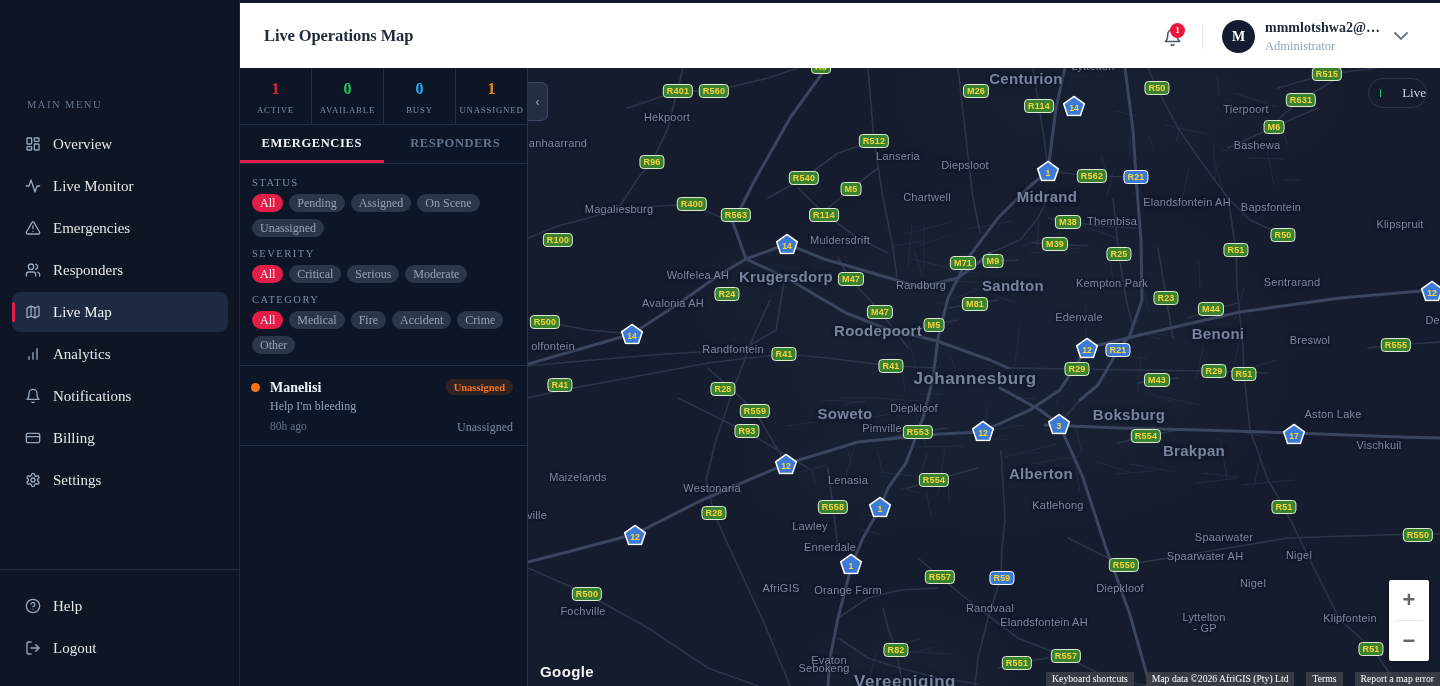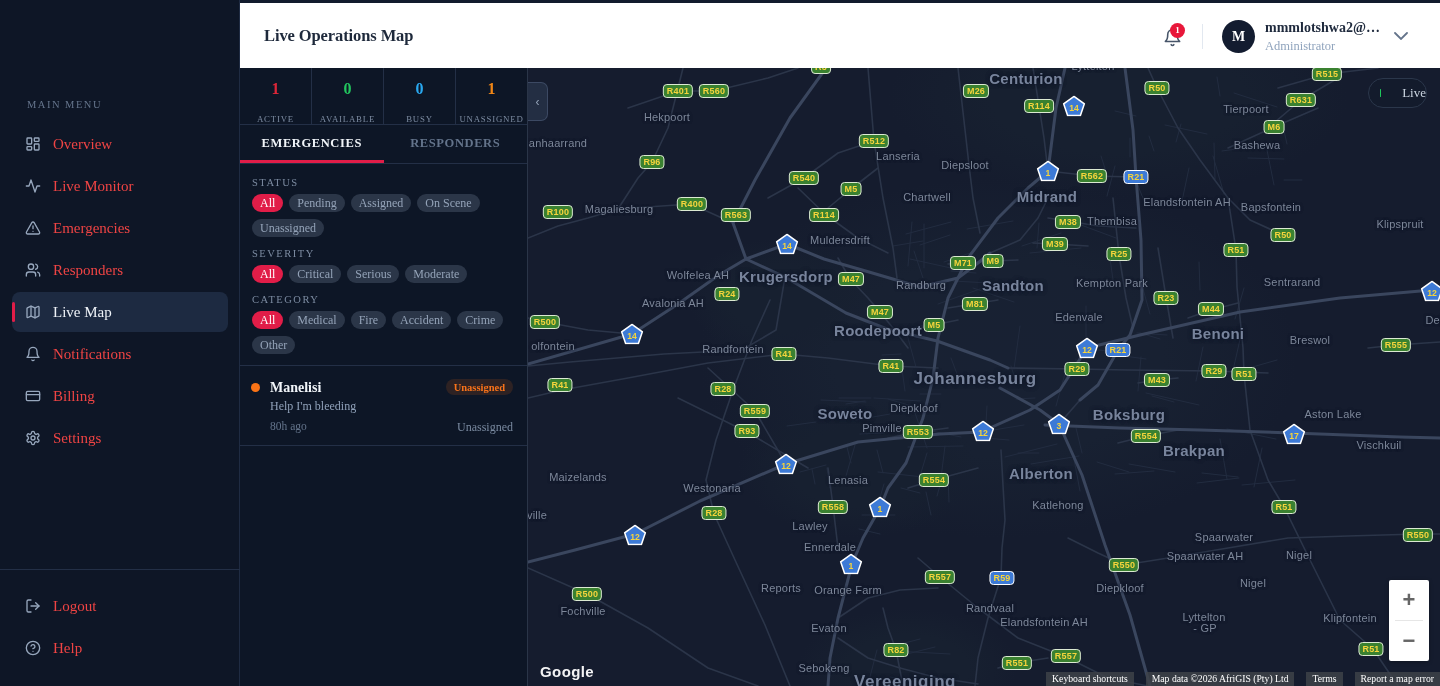--- a/index.html
+++ b/index.html
@@ -26,21 +26,21 @@
 .glogo{position:absolute;left:12px;top:595px;color:#fff;font-family:"Liberation Sans",sans-serif;font-size:15px;font-weight:bold;letter-spacing:.4px;opacity:.95}
 .attrib{position:absolute;right:0;bottom:0;height:14px;display:flex;font-family:Liberation Serif, serif;font-size:9.7px;color:#fff}
 .attrib div{background:rgba(64,67,73,.82);padding:1px 6px 0;white-space:nowrap}
 .attrib div+div{margin-left:12px}
 
 .panel{position:absolute;left:240px;top:68px;width:288px;height:618px;background:#0d1626;border-right:1px solid #2a3548}
 .stats{display:flex;height:57px;border-bottom:1px solid #232f46}
 .stats .cell{flex:1;text-align:center;padding-top:13px;border-right:1px solid #232f46}
 .stats .cell:last-child{border-right:none}
 .stats .num{font-size:16px;font-weight:bold;line-height:16px}
-.stats .lbl{font-size:8.8px;color:#7c8ba1;letter-spacing:.8px;margin-top:17px}
+.stats .lbl{font-size:8.8px;color:#7c8ba1;letter-spacing:.8px;margin-top:8px}
 .tabs{display:flex;height:39px;border-bottom:1px solid #232f46;position:relative}
 .tab{flex:1;text-align:center;font-size:12.5px;font-weight:bold;letter-spacing:.6px;color:#64748b;padding-top:11px}
 .tab.on{color:#f1f5f9;border-bottom:3px solid #e11d48}
 .filters{padding:11px 12px 0}
 .flbl{font-size:10.5px;color:#7c8ba1;letter-spacing:1.5px;margin:2px 0 6px}
 .pills{display:flex;flex-wrap:wrap;gap:7px 6px;margin-bottom:11px}
 .pill{font-size:12px;color:#94a3b8;background:#2b3648;border-radius:10px;padding:2px 8px;line-height:14px}
 .pill.on{background:#e11d48;color:#fff}
 .eitem{border-top:1px solid #232f46;border-bottom:1px solid #232f46;margin-top:3px;padding:12px 14px 10px;position:relative}
 .eitem .dot{position:absolute;left:11px;top:17px;width:9px;height:9px;border-radius:50%;background:#f97316}
@@ -64,21 +64,21 @@
 .lgsub{position:absolute;left:20px;top:63px;font-size:13px;font-weight:bold;color:#b3bfd2}
 .cross{position:absolute;left:29px;top:10px;width:44px;height:46px}
 .cross .v{position:absolute;left:17px;top:0;width:12px;height:46px;background:#ed1c2a;border-radius:6px}
 .cross .h{position:absolute;left:0;top:17px;width:44px;height:12px;background:#ed1c2a;border-radius:6px}
 .cross .d{position:absolute;left:17.5px;top:17.5px;width:12.5px;height:12.5px;background:#70101e;border-radius:58% 20% 58% 20%}
 .lgname{position:absolute;left:76px;top:24px;font-family:"Liberation Sans",sans-serif;font-weight:bold;font-size:19px;color:#f4f7fa;letter-spacing:-.8px;transform:scaleX(.88);transform-origin:left}
 .lg24{position:absolute;left:151px;top:20px;font-family:"Liberation Sans",sans-serif;font-size:25px;color:#93a0b3;letter-spacing:-1px}
 .lg24 sub{font-size:9px}
 .mmenu{position:absolute;left:27px;top:99px;font-size:10.5px;color:#64748b;letter-spacing:1.5px}
 nav{position:absolute;left:12px;top:124px;width:216px}
-.ni{position:relative;height:40px;margin-bottom:2px;border-radius:8px;display:flex;align-items:center;padding-left:13px;gap:12px;color:#ef4444;font-size:15px}
+.ni{position:relative;height:40px;margin-bottom:2px;border-radius:8px;display:flex;align-items:center;padding-left:13px;gap:12px;color:#e5e5e5;font-size:15px}
 .ni svg{flex:none;color:#97a7bd}
 .ni.on{background:#1d2a41;color:#eef2f7}
 .ni.on::before{content:"";position:absolute;left:0;top:10px;width:3px;height:20px;background:#e11d48;border-radius:2px}
 .bnav{position:absolute;left:12px;top:586px;width:216px}
 .bsep{position:absolute;left:0;top:569px;width:240px;height:1px;background:#232f46}
 </style>
 </head>
 <body>
 <div class="map" id="map">
 <svg class="roads" width="912" height="618" viewBox="0 0 912 618">
@@ -318,25 +318,25 @@
 <span class="t" style="left:302px;top:479px">Ennerdale</span>
 <span class="t" style="left:696px;top:469px">Spaarwater</span>
 <span class="t" style="left:677px;top:488px">Spaarwater AH</span>
 <span class="t" style="left:771px;top:487px">Nigel</span>
 <span class="t" style="left:725px;top:515px">Nigel</span>
 <span class="t" style="left:592px;top:520px">Diepkloof</span>
 <span class="t" style="left:676px;top:549px">Lyttelton</span>
 <span class="t" style="left:677px;top:560px">- GP</span>
 <span class="t" style="left:822px;top:550px">Klipfontein</span>
 <span class="t" style="left:320px;top:522px">Orange Farm</span>
-<span class="t" style="left:253px;top:520px">Reports</span>
+<span class="t" style="left:253px;top:520px">AfriGIS</span>
 <span class="t" style="left:55px;top:543px">Fochville</span>
 <span class="t" style="left:462px;top:540px">Randvaal</span>
 <span class="t" style="left:516px;top:554px">Elandsfontein AH</span>
-<span class="t" style="left:301px;top:560px">Evaton</span>
+<span class="t" style="left:301px;top:592px">Evaton</span>
 <span class="t" style="left:296px;top:600px">Sebokeng</span>
 <span class="t" style="left:906px;top:252px">Del</span>
 <span class="c" style="left:498px;top:10px">Centurion</span>
 <span class="c" style="left:519px;top:128px">Midrand</span>
 <span class="c" style="left:258px;top:208px">Krugersdorp</span>
 <span class="c" style="left:485px;top:217px">Sandton</span>
 <span class="c" style="left:350px;top:262px">Roodepoort</span>
 <span class="c" style="left:690px;top:265px">Benoni</span>
 <span class="c" style="left:317px;top:345px">Soweto</span>
 <span class="c" style="left:601px;top:346px">Boksburg</span>
@@ -356,21 +356,21 @@
 <span class="bd" style="left:346px;top:73px">R512</span>
 <span class="bd" style="left:124px;top:94px">R96</span>
 <span class="bd" style="left:276px;top:110px">R540</span>
 <span class="bd" style="left:323px;top:121px">M5</span>
 <span class="bd" style="left:564px;top:108px">R562</span>
 <span class="bd" style="left:164px;top:136px">R400</span>
 <span class="bd" style="left:208px;top:147px">R563</span>
 <span class="bd" style="left:296px;top:147px">R114</span>
 <span class="bd" style="left:540px;top:154px">M38</span>
 <span class="bd" style="left:527px;top:176px">M39</span>
-<span class="bd" style="left:30px;top:144px">R100</span>
+<span class="bd" style="left:30px;top:172px">R100</span>
 <span class="bd" style="left:591px;top:186px">R25</span>
 <span class="bd" style="left:708px;top:182px">R51</span>
 <span class="bd" style="left:755px;top:167px">R50</span>
 <span class="bd" style="left:435px;top:195px">M71</span>
 <span class="bd" style="left:465px;top:193px">M9</span>
 <span class="bd" style="left:323px;top:211px">M47</span>
 <span class="bd" style="left:199px;top:226px">R24</span>
 <span class="bd" style="left:447px;top:236px">M81</span>
 <span class="bd" style="left:638px;top:230px">R23</span>
 <span class="bd" style="left:683px;top:241px">M44</span>
@@ -586,20 +586,28 @@
 <div class="ni on">
         <svg width="16" height="16" viewBox="0 0 24 24" fill="none" stroke="currentColor" stroke-width="2" stroke-linecap="round" stroke-linejoin="round">
           <path d="M14.106 5.553a2 2 0 0 0 1.788 0l3.659-1.83A1 1 0 0 1 21 4.619v12.764a1 1 0 0 1-.553.894l-4.553 2.277a2 2 0 0 1-1.788 0l-4.212-2.106a2 2 0 0 0-1.788 0l-3.659 1.83A1 1 0 0 1 3 19.381V6.618a1 1 0 0 1 .553-.894l4.553-2.277a2 2 0 0 1 1.788 0z"></path>
           <path d="M15 5.764v15"></path>
           <path d="M9 3.236v15"></path>
         </svg>
         <span>Live Map</span>
       </div>
 <div class="ni">
         <svg width="16" height="16" viewBox="0 0 24 24" fill="none" stroke="currentColor" stroke-width="2" stroke-linecap="round" stroke-linejoin="round">
+          <line x1="12" y1="20" x2="12" y2="10"></line>
+          <line x1="18" y1="20" x2="18" y2="4"></line>
+          <line x1="6" y1="20" x2="6" y2="16"></line>
+        </svg>
+        <span>Analytics</span>
+      </div>
+<div class="ni">
+        <svg width="16" height="16" viewBox="0 0 24 24" fill="none" stroke="currentColor" stroke-width="2" stroke-linecap="round" stroke-linejoin="round">
           <path d="M6 8a6 6 0 0 1 12 0c0 7 3 9 3 9H3s3-2 3-9"></path>
           <path d="M10.3 21a1.94 1.94 0 0 0 3.4 0"></path>
         </svg>
         <span>Notifications</span>
       </div>
 <div class="ni">
         <svg width="16" height="16" viewBox="0 0 24 24" fill="none" stroke="currentColor" stroke-width="2" stroke-linecap="round" stroke-linejoin="round">
           <rect x="2" y="5" width="20" height="14" rx="2"></rect>
           <line x1="2" y1="10" x2="22" y2="10"></line>
         </svg>
@@ -610,28 +618,28 @@
           <path d="M12.22 2h-.44a2 2 0 0 0-2 2v.18a2 2 0 0 1-1 1.73l-.43.25a2 2 0 0 1-2 0l-.15-.08a2 2 0 0 0-2.73.73l-.22.38a2 2 0 0 0 .73 2.73l.15.1a2 2 0 0 1 1 1.72v.51a2 2 0 0 1-1 1.74l-.15.09a2 2 0 0 0-.73 2.73l.22.38a2 2 0 0 0 2.73.73l.15-.08a2 2 0 0 1 2 0l.43.25a2 2 0 0 1 1 1.73V20a2 2 0 0 0 2 2h.44a2 2 0 0 0 2-2v-.18a2 2 0 0 1 1-1.73l.43-.25a2 2 0 0 1 2 0l.15.08a2 2 0 0 0 2.73-.73l.22-.39a2 2 0 0 0-.73-2.73l-.15-.08a2 2 0 0 1-1-1.74v-.5a2 2 0 0 1 1-1.74l.15-.09a2 2 0 0 0 .73-2.73l-.22-.38a2 2 0 0 0-2.73-.73l-.15.08a2 2 0 0 1-2 0l-.43-.25a2 2 0 0 1-1-1.73V4a2 2 0 0 0-2-2z"></path>
           <circle cx="12" cy="12" r="3"></circle>
         </svg>
         <span>Settings</span>
       </div>
 </nav>
 <div class="bsep"></div>
 <div class="bnav">
 <div class="ni">
         <svg width="16" height="16" viewBox="0 0 24 24" fill="none" stroke="currentColor" stroke-width="2" stroke-linecap="round" stroke-linejoin="round">
+          <circle cx="12" cy="12" r="10"></circle>
+          <path d="M9.09 9a3 3 0 0 1 5.83 1c0 2-3 3-3 3"></path>
+          <line x1="12" y1="17" x2="12.01" y2="17"></line>
+        </svg>
+        <span>Help</span>
+      </div>
+<div class="ni">
+        <svg width="16" height="16" viewBox="0 0 24 24" fill="none" stroke="currentColor" stroke-width="2" stroke-linecap="round" stroke-linejoin="round">
           <path d="M9 21H5a2 2 0 0 1-2-2V5a2 2 0 0 1 2-2h4"></path>
           <polyline points="16 17 21 12 16 7"></polyline>
           <line x1="21" y1="12" x2="9" y2="12"></line>
         </svg>
         <span>Logout</span>
-      </div>
-<div class="ni">
-        <svg width="16" height="16" viewBox="0 0 24 24" fill="none" stroke="currentColor" stroke-width="2" stroke-linecap="round" stroke-linejoin="round">
-          <circle cx="12" cy="12" r="10"></circle>
-          <path d="M9.09 9a3 3 0 0 1 5.83 1c0 2-3 3-3 3"></path>
-          <line x1="12" y1="17" x2="12.01" y2="17"></line>
-        </svg>
-        <span>Help</span>
       </div>
 </div>
 </aside>
 
 </body></html>

